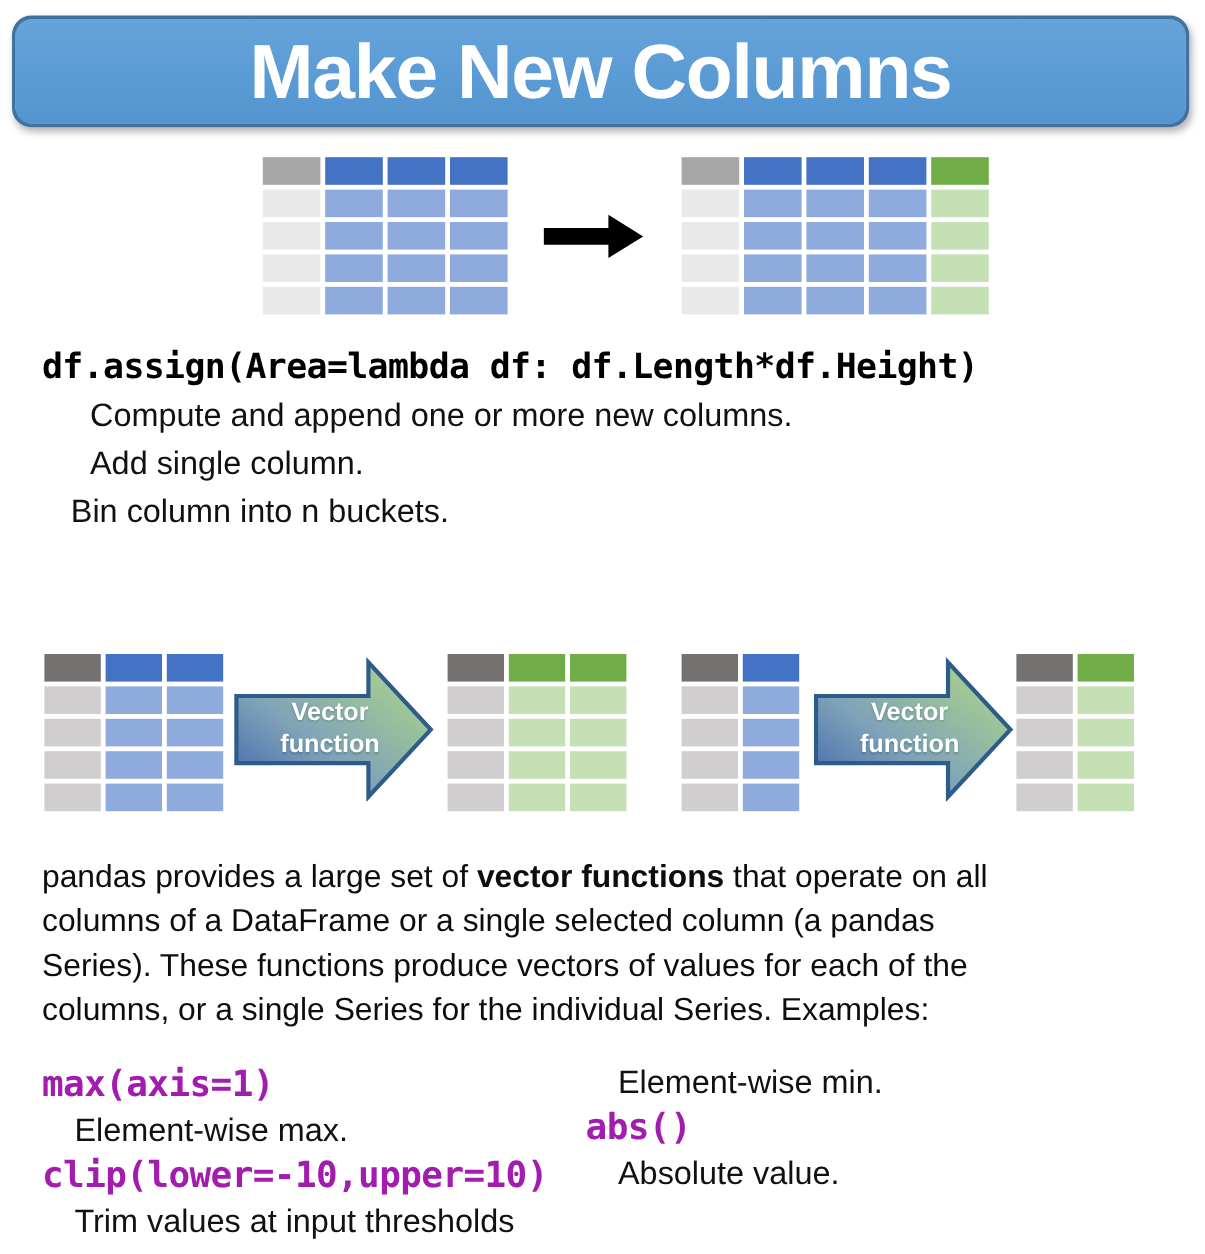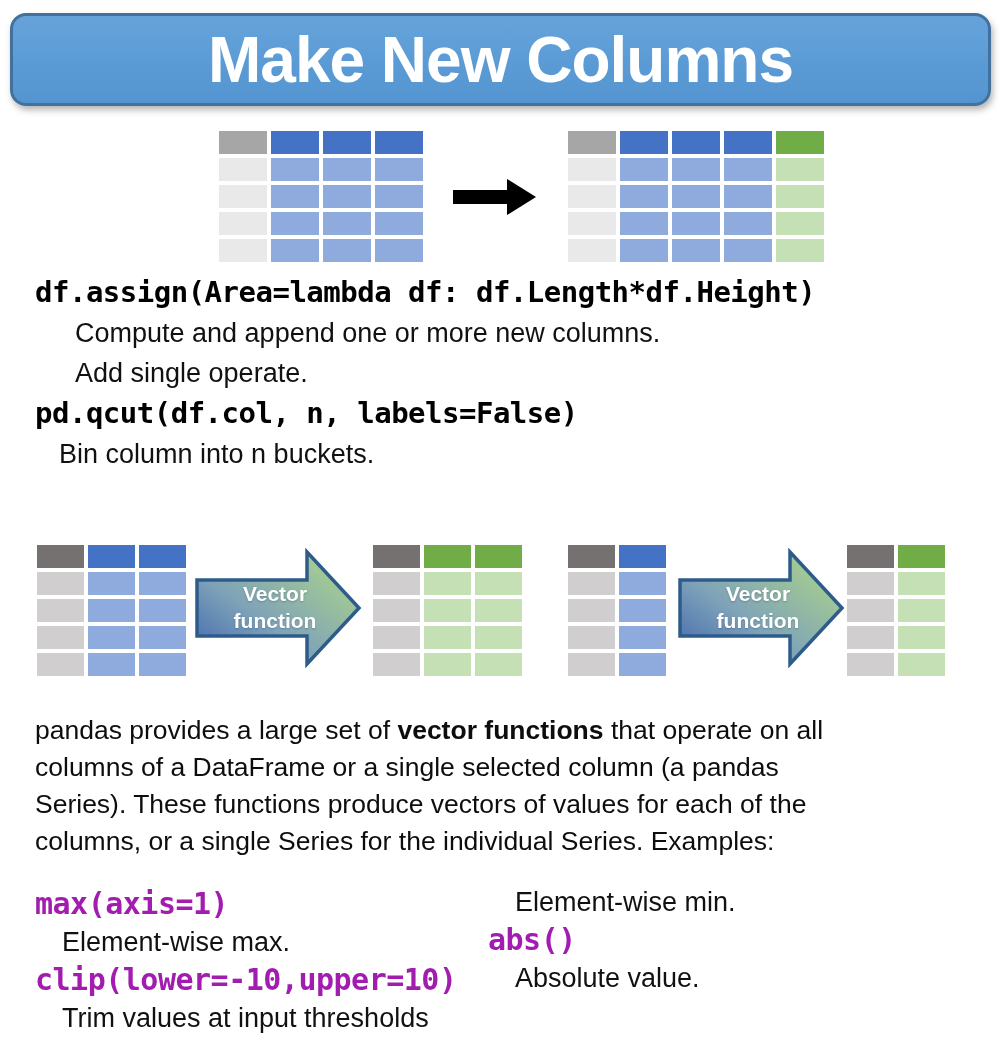--- a/index.html
+++ b/index.html
@@ -26,21 +26,21 @@
   
   .black-arrow { position:absolute; left:453px; top:178px; width:84px; height:38px; }
   .varrow { position:absolute; width:168px; height:120px; }
   .varrow svg { position:absolute; left:0; top:0; }
   .varrow-label {
     position:absolute; left:2px; top:32px; width:156px; text-align:center;
     color:#ffffff; font-weight:bold; font-size:21px; line-height:27px;
     text-shadow:0 1px 2px rgba(40,60,90,0.35);
   }
   
-  .code-block { position:absolute; left:35px; top:272px; width:960px; }
+  .code-block { position:absolute; left:35px; top:285px; width:960px; }
   .code-line {
     font-family:"DejaVu Sans Mono","Liberation Mono",monospace;
     font-weight:bold; font-size:29px; line-height:41px; color:#000;
     white-space:pre; letter-spacing:-0.5px;
   }
   .code-desc {
     font-size:27px; line-height:40px; color:#111; padding-left:40px;
   }
   .code-desc.short-indent { padding-left:24px; }
   
@@ -120,22 +120,21 @@
       <div style="height: 23px; background: rgb(234, 233, 233);"></div>
       <div style="height: 23px; background: rgb(143, 170, 220);"></div>
       <div style="height: 23px; background: rgb(143, 170, 220);"></div>
       <div style="height: 23px; background: rgb(143, 170, 220);"></div>
       <div style="height: 23px; background: rgb(197, 224, 180);"></div>
     </div>
 
   <div class="code-block">
     <div class="code-line">df.assign(Area=lambda df: df.Length*df.Height)</div>
     <div class="code-desc">Compute and append one or more new columns.</div>
-    <div class="code-desc">Add single operate.</div>
-    <div class="code-line">pd.qcut(df.col, n, labels=False)</div>
+    <div class="code-desc">Add single column.</div>
     <div class="code-desc short-indent">Bin column into n buckets.</div>
   </div>
 
   <div class="mini-table" style="left: 37px; top: 545px; display: grid; grid-template-columns: repeat(3, 47px); gap: 4px;">
       <div style="height: 23px; background: rgb(118, 113, 113);"></div>
       <div style="height: 23px; background: rgb(68, 114, 196);"></div>
       <div style="height: 23px; background: rgb(68, 114, 196);"></div>
       <div style="height: 23px; background: rgb(208, 206, 206);"></div>
       <div style="height: 23px; background: rgb(143, 170, 220);"></div>
       <div style="height: 23px; background: rgb(143, 170, 220);"></div>

